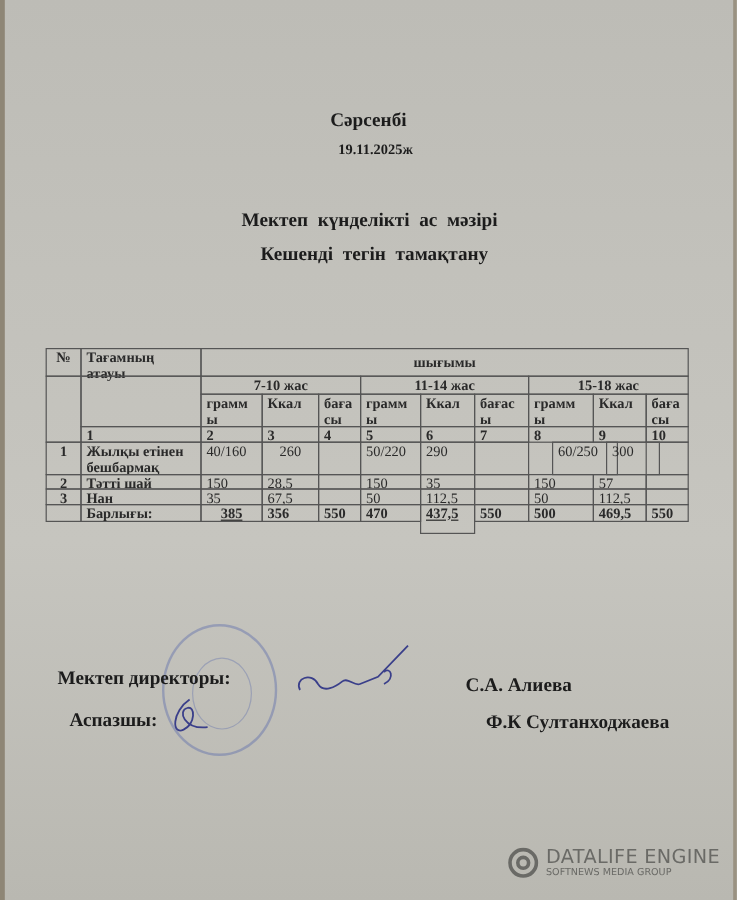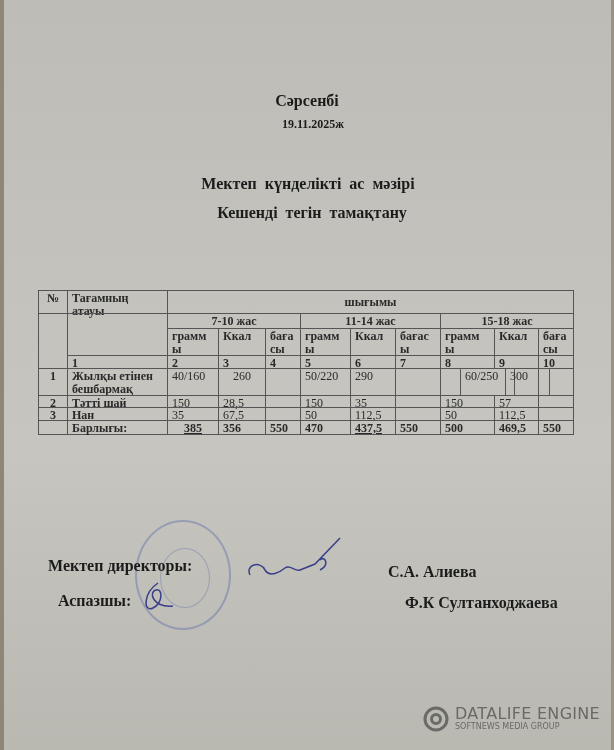--- a/index.html
+++ b/index.html
@@ -126,21 +126,21 @@
   <div class="cell" style="left:440px;top:407px;width:55px;height:14px;">50</div>
   <div class="cell" style="left:494px;top:407px;width:45px;height:14px;">112,5</div>
   <div class="cell" style="left:538px;top:407px;width:36px;height:14px;"></div>
 
   <div class="cell" style="left:38px;top:420px;width:30px;height:15px;"></div>
   <div class="cell b" style="left:67px;top:420px;width:101px;height:15px;">Барлығы:</div>
   <div class="cell b c" style="left:167px;top:420px;width:52px;height:15px;text-decoration:underline;">385</div>
   <div class="cell b" style="left:218px;top:420px;width:48px;height:15px;">356</div>
   <div class="cell b" style="left:265px;top:420px;width:36px;height:15px;">550</div>
   <div class="cell b" style="left:300px;top:420px;width:51px;height:15px;">470</div>
-  <div class="cell b" style="left:350px;top:420px;width:46px;height:15px;text-decoration:underline;">437,5</div>
+  <div class="cell b" style="left:350px;top:420px;width:46px;height:25px;text-decoration:underline;">437,5</div>
   <div class="cell b" style="left:395px;top:420px;width:46px;height:15px;">550</div>
   <div class="cell b" style="left:440px;top:420px;width:55px;height:15px;">500</div>
   <div class="cell b" style="left:494px;top:420px;width:45px;height:15px;">469,5</div>
   <div class="cell b" style="left:538px;top:420px;width:36px;height:15px;">550</div>
 </div>
 
 <div class="stamp"></div>
 <div class="stamp-inner"></div>
 
 <svg style="position:absolute;left:240px;top:530px;" width="110" height="60">

